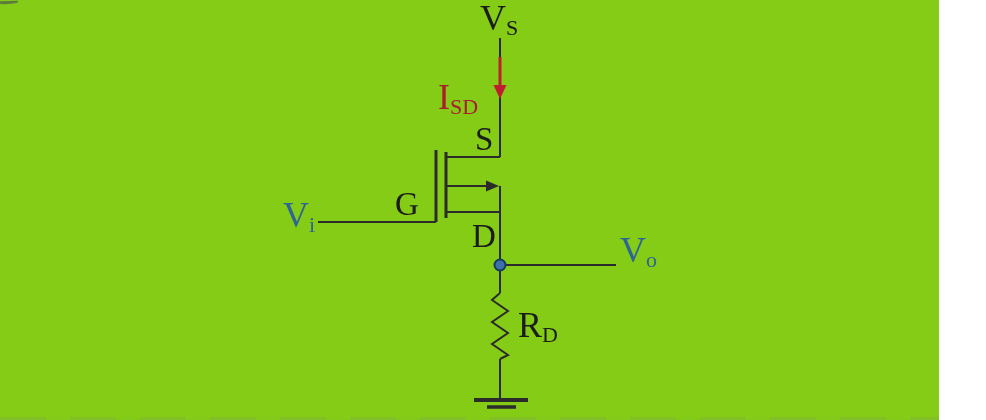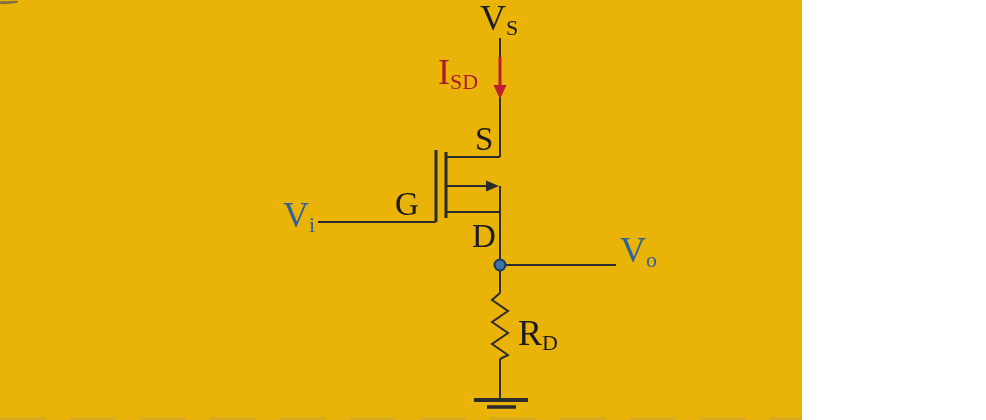--- a/index.html
+++ b/index.html
@@ -2,39 +2,39 @@
 <html><head>
 <meta charset="utf-8">
 <style>
   html,body{margin:0;padding:0;}
   body{
     font-family:"Liberation Serif", serif;
     background:#ffffff;
   }
   .canvas{
     position:relative;
-    width:802px;height:420px;
-    background:#eab308;
+    width:939px;height:420px;
+    background:#84cc16;
     overflow:hidden;
   }
   svg.schematic{
     position:absolute;left:0;top:0;
   }
   .label{
     position:absolute;
     line-height:1;
     white-space:nowrap;
     font-family:"Liberation Serif", serif;
     color:#1c1c1c;
   }
   .label .main{font-size:36px;}
   .label .sub{font-size:22px;vertical-align:-5px;letter-spacing:0px;}
   .label.terminal .main{font-size:33px;}
   .label.blue{color:#2e6496;}
-  .label.red{color:#a91e2e;}
+  .label.red{color:#a91e2e;margin-top:25px;}
   
   .artifact-top{
     position:absolute;left:0;top:1px;width:18px;height:3px;
     background:#4a4f55;border-radius:0 0 60% 20%;opacity:.65;
     transform:rotate(-2deg);
   }
   .artifact-bottom{
     position:absolute;left:0;bottom:0;width:100%;height:3px;
     background:repeating-linear-gradient(90deg,
       rgba(120,128,136,.28) 0 46px, rgba(120,128,136,.05) 46px 70px);
@@ -109,19 +109,19 @@
   </div>
 
   <div class="label blue" style="left:283px;top:197px;">
     <span class="main">V</span><span class="sub">i</span>
   </div>
 
   <div class="label blue" style="left:620px;top:232px;">
     <span class="main">V</span><span class="sub">o</span>
   </div>
 
-  <div class="label" style="left:518px;top:307px;margin-top:8px;">
+  <div class="label" style="left:518px;top:307px;">
     <span class="main">R</span><span class="sub">D</span>
   </div>
 
   <div class="artifact-top"></div>
   <div class="artifact-bottom"></div>
 </div>
 
 </body></html>

